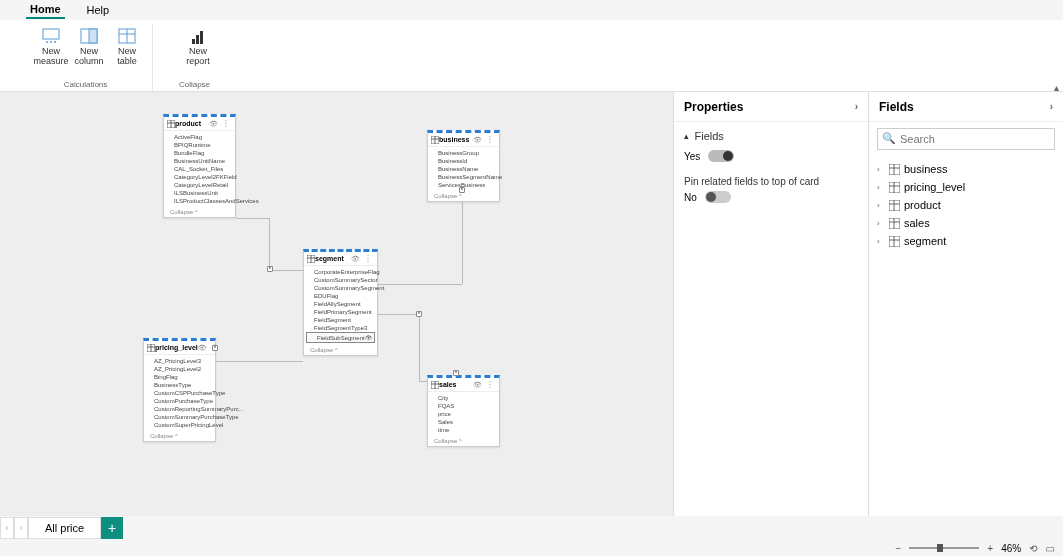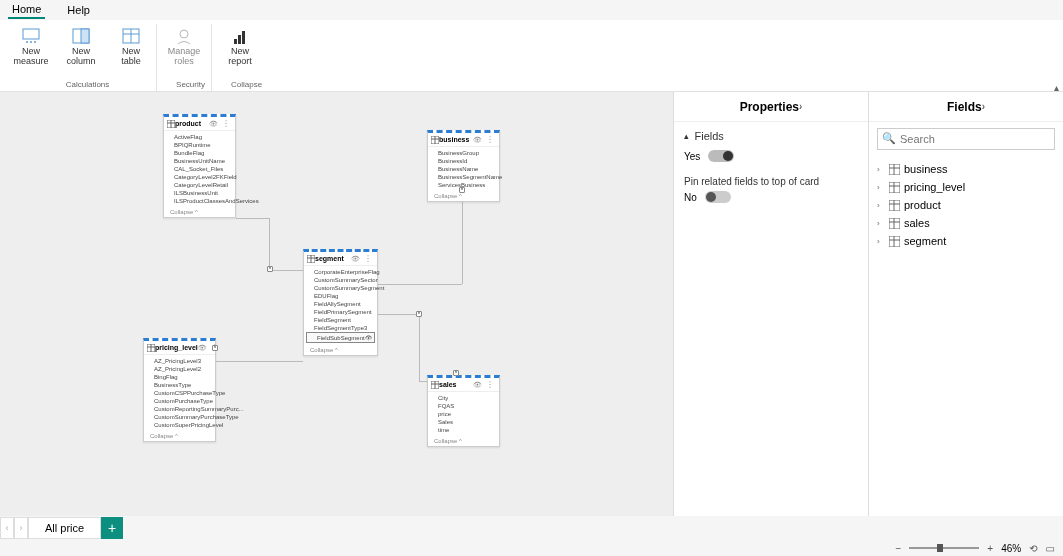--- a/index.html
+++ b/index.html
@@ -1,26 +1,26 @@
 <!DOCTYPE html>
 <html><head>
 <meta charset="utf-8">
 <style>
   * { box-sizing: border-box; margin: 0; padding: 0; font-family: "Segoe UI", Arial, sans-serif; }
   body { width: 1063px; height: 556px; background: #f5f5f5; overflow: hidden; position: relative; }
   
   
   .menubar { height: 20px; display: flex; align-items: center; padding-left: 8px; gap: 18px; font-size: 11px; }
   .menu-item { padding: 2px 4px; cursor: pointer; }
-  .menu-item.active { border-bottom: 2px solid #00897b; font-weight: 400; }
+  .menu-item.active { border-bottom: 2px solid #00897b; font-weight: 700; margin-left: 18px; }
   
   
   .ribbon { height: 72px; background: #fff; border-bottom: 1px solid #e0e0e0; display: flex; padding: 4px 6px 0; }
   .ribbon-group { display: flex; flex-direction: column; align-items: center; border-right: 1px solid #e5e5e5; padding: 0 6px; }
-  .ribbon-buttons { display: flex; gap: 12px; flex: 1; }
+  .ribbon-buttons { display: flex; gap: 0; flex: 1; margin-left: 20px; }
   .ribbon-btn { display: flex; flex-direction: column; align-items: center; justify-content: flex-start; width: 38px; cursor: pointer; padding-top: 2px; }
   .ribbon-btn .icon { width: 24px; height: 20px; display: flex; align-items: center; justify-content: center; }
   .ribbon-btn-label { font-size: 9px; text-align: center; line-height: 10px; color: #333; }
   .ribbon-group-label { font-size: 8px; color: #666; padding: 2px 0; margin-left: 13px; }
   .collapse-caret { position: absolute; right: 4px; top: 82px; font-size: 10px; color: #666; cursor: pointer; }
   
   
   .workspace { position: absolute; top: 92px; left: 0; right: 0; bottom: 40px; display: flex; }
   .canvas { flex: 1; background: #eee; position: relative; overflow: hidden; }
   
@@ -33,21 +33,21 @@
   .card-body { padding: 2px 0; }
   .card-field { padding: 1px 10px; white-space: nowrap; color: #444; }
   .card-field.selected { border: 1px solid #888; background: #f9f9f9; margin: 0 2px; display:flex; justify-content:space-between; align-items:center;}
   .card-collapse { padding: 2px 6px; font-size: 6px; color: #888; cursor: pointer; }
   .rel-dot { position: absolute; width: 6px; height: 6px; background: #fff; border: 1px solid #888; border-radius: 1px; font-size: 5px; line-height: 5px; text-align: center; }
   
   .rel-line { position: absolute; background: #bbb; }
   
   
   .panel { width: 195px; background: #fff; border-left: 1px solid #ddd; display: flex; flex-direction: column; }
-  .panel-head { height: 30px; display: flex; align-items: center; justify-content: center; padding: 0 10px; font-size: 12px; font-weight: 600; border-bottom: 1px solid #eee; }
+  .panel-head { height: 30px; display: flex; align-items: center; justify-content: space-between; padding: 0 10px; font-size: 12px; font-weight: 600; border-bottom: 1px solid #eee; }
   .panel-head .chev { font-size: 10px; color: #666; cursor: pointer; }
   
   .prop-section { padding: 8px 10px; font-size: 11px; }
   .prop-section-head { display: flex; align-items: center; gap: 6px; cursor: pointer; color: #333; margin-bottom: 8px;}
   .prop-caret { font-size: 9px; }
   .prop-label { font-size: 10px; color: #333; margin-top: 8px; }
   .toggle-row { display: flex; align-items: center; gap: 8px; margin-top: 4px; }
   .toggle-row span { font-size: 10px; }
   .toggle { width: 26px; height: 12px; background: #ccc; border-radius: 6px; position: relative; cursor: pointer; }
   .toggle .knob { width: 10px; height: 10px; background: #555; border-radius: 50%; position: absolute; top: 1px; }
@@ -115,35 +115,20 @@
               <rect x="2" y="2" width="16" height="14" fill="none" stroke="#5b9bd5"></rect>
               <line x1="2" y1="7" x2="18" y2="7" stroke="#5b9bd5"></line>
               <line x1="10" y1="2" x2="10" y2="16" stroke="#5b9bd5"></line>
             </svg>
           </span>
         <span class="ribbon-btn-label" style="white-space:pre;">New
 table</span>
       </div>
     </div>
     <div class="ribbon-group-label">Calculations</div>
-  </div>
-  <div class="ribbon-group">
-    <div class="ribbon-buttons">
-      <div class="ribbon-btn" style="width:42px; opacity:0.6;">
-        <span class="icon">
-            <svg width="20" height="18">
-              <circle cx="10" cy="7" r="4" fill="none" stroke="#888"></circle>
-              <path d="M4 17 Q10 12 16 17" fill="none" stroke="#888"></path>
-            </svg>
-          </span>
-        <span class="ribbon-btn-label" style="white-space:pre;">Manage
-roles</span>
-      </div>
-    </div>
-    <div class="ribbon-group-label">Security</div>
   </div>
   <div class="ribbon-group" style="border-right:none;">
     <div class="ribbon-buttons">
       <div class="ribbon-btn">
         <span class="icon">
             <svg width="20" height="18">
               <rect x="4" y="12" width="3" height="5" fill="#333"></rect>
               <rect x="8" y="8" width="3" height="9" fill="#333"></rect>
               <rect x="12" y="4" width="3" height="13" fill="#333"></rect>
             </svg>

